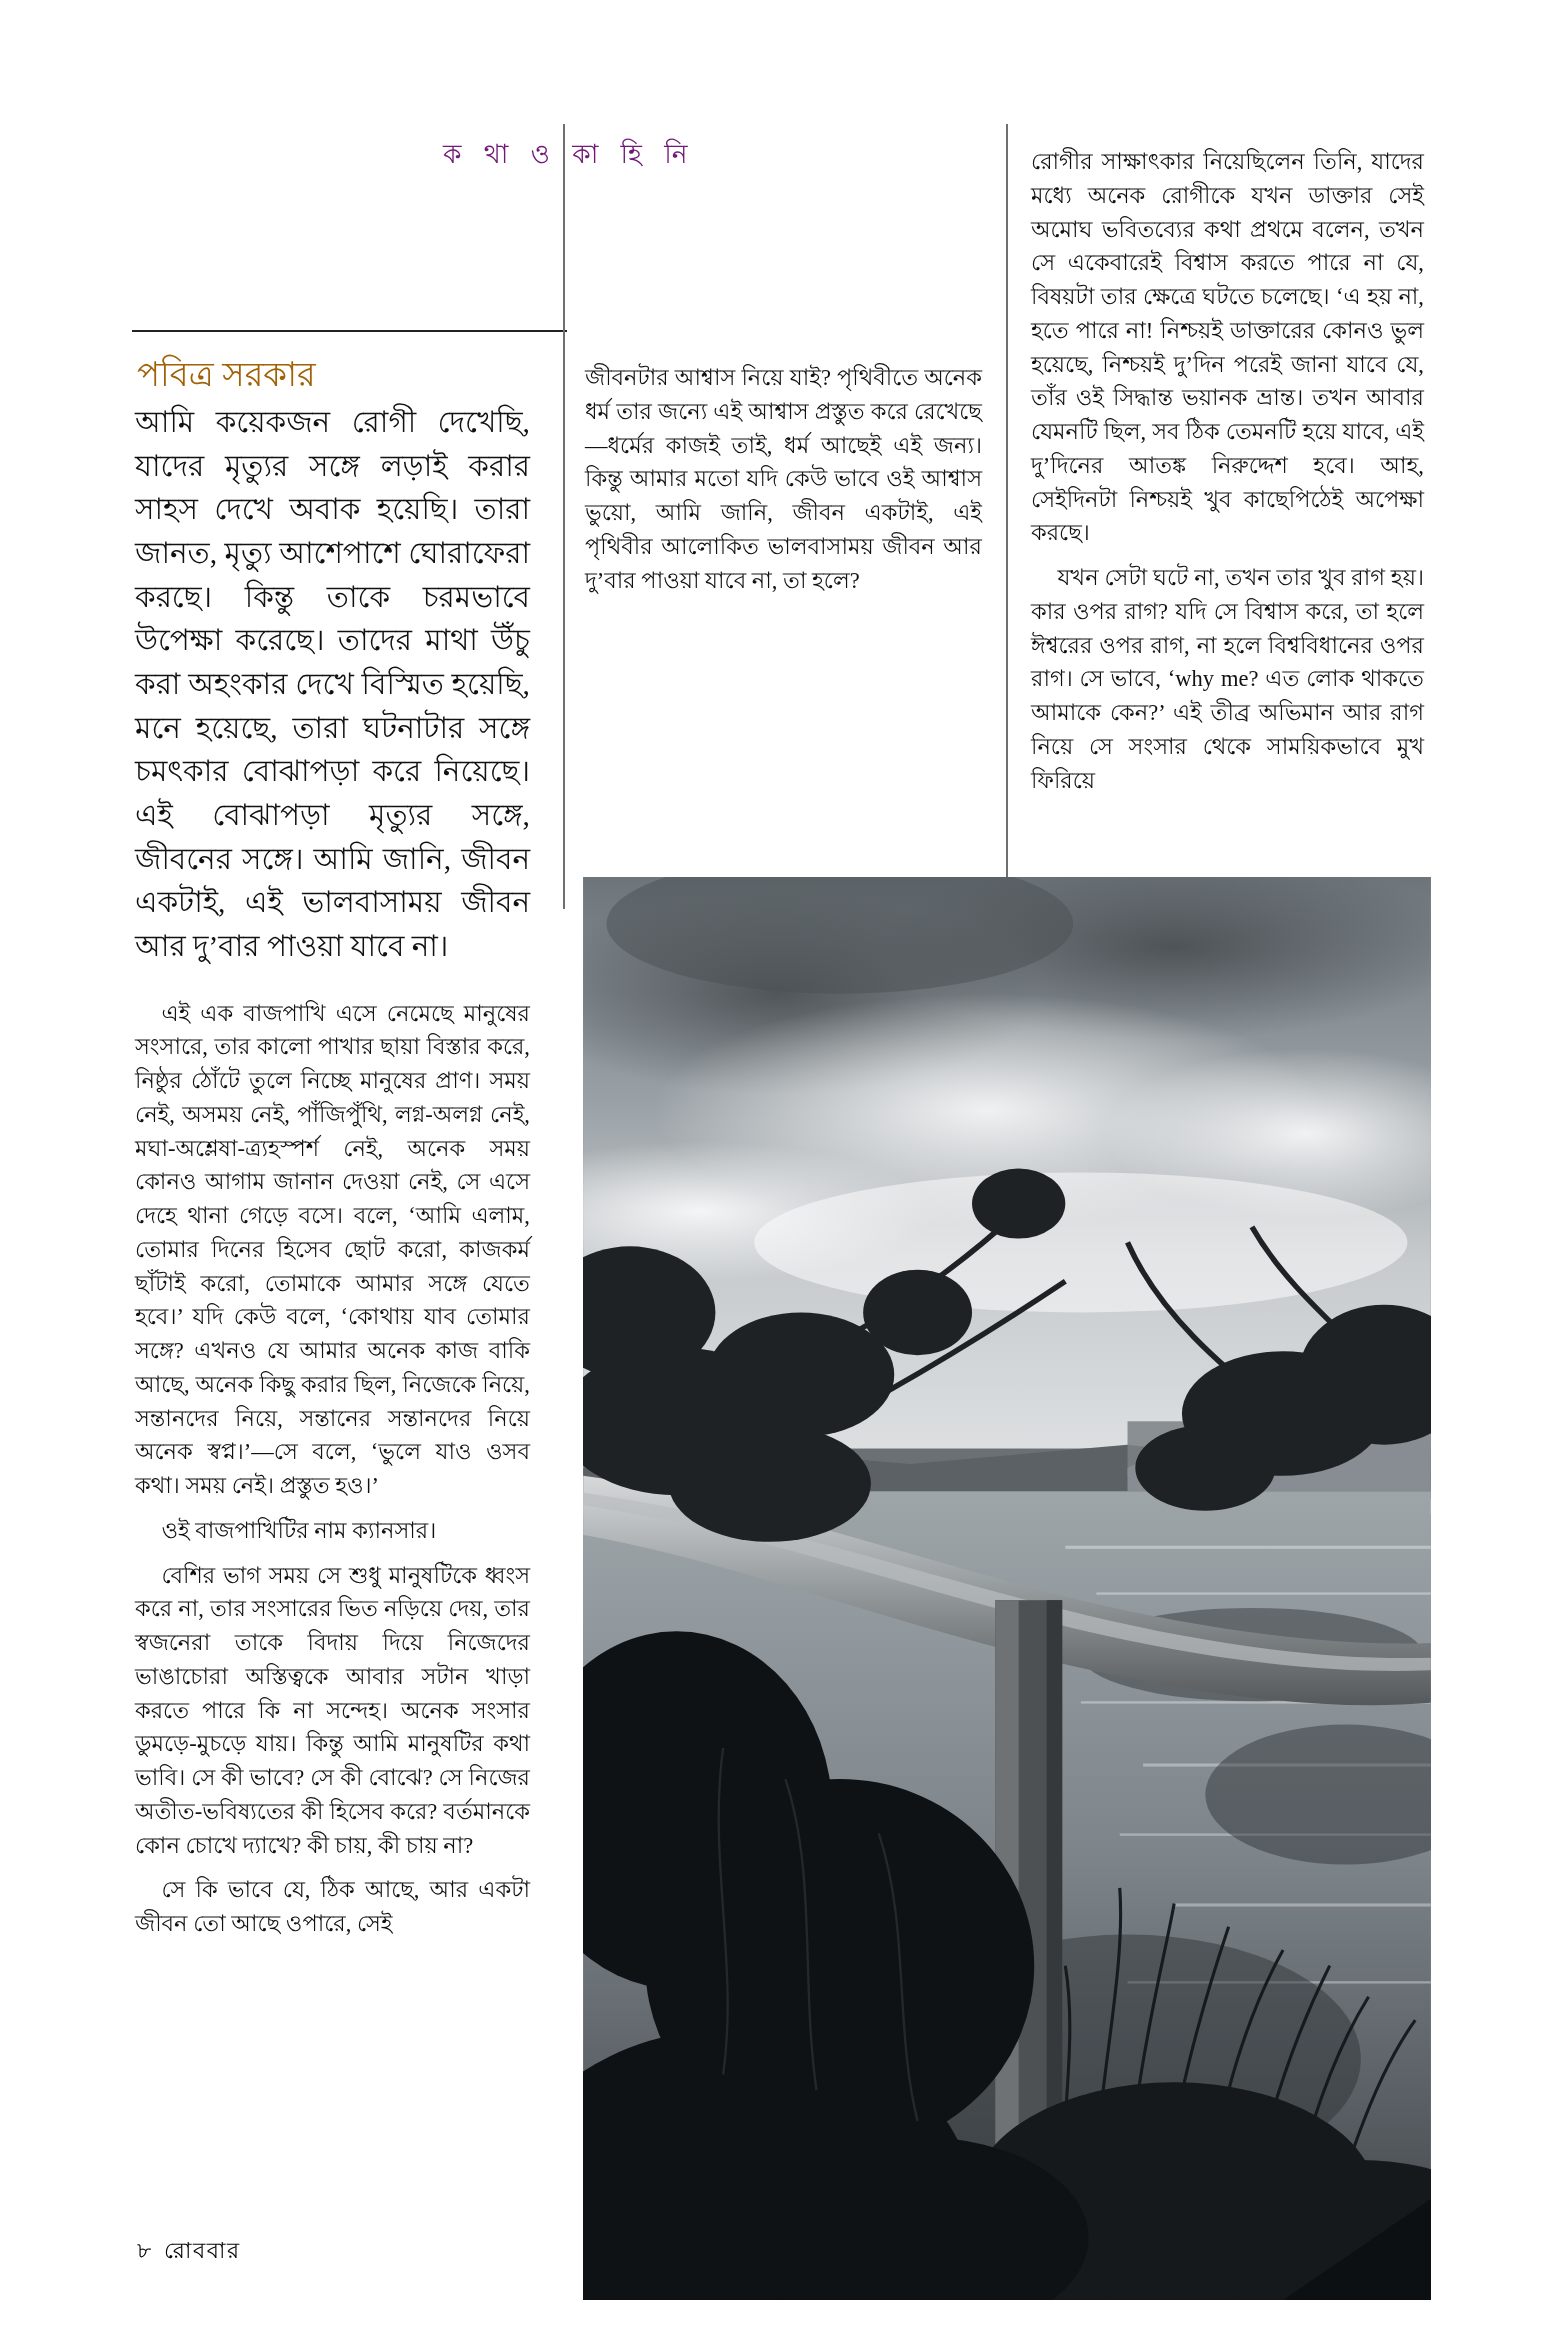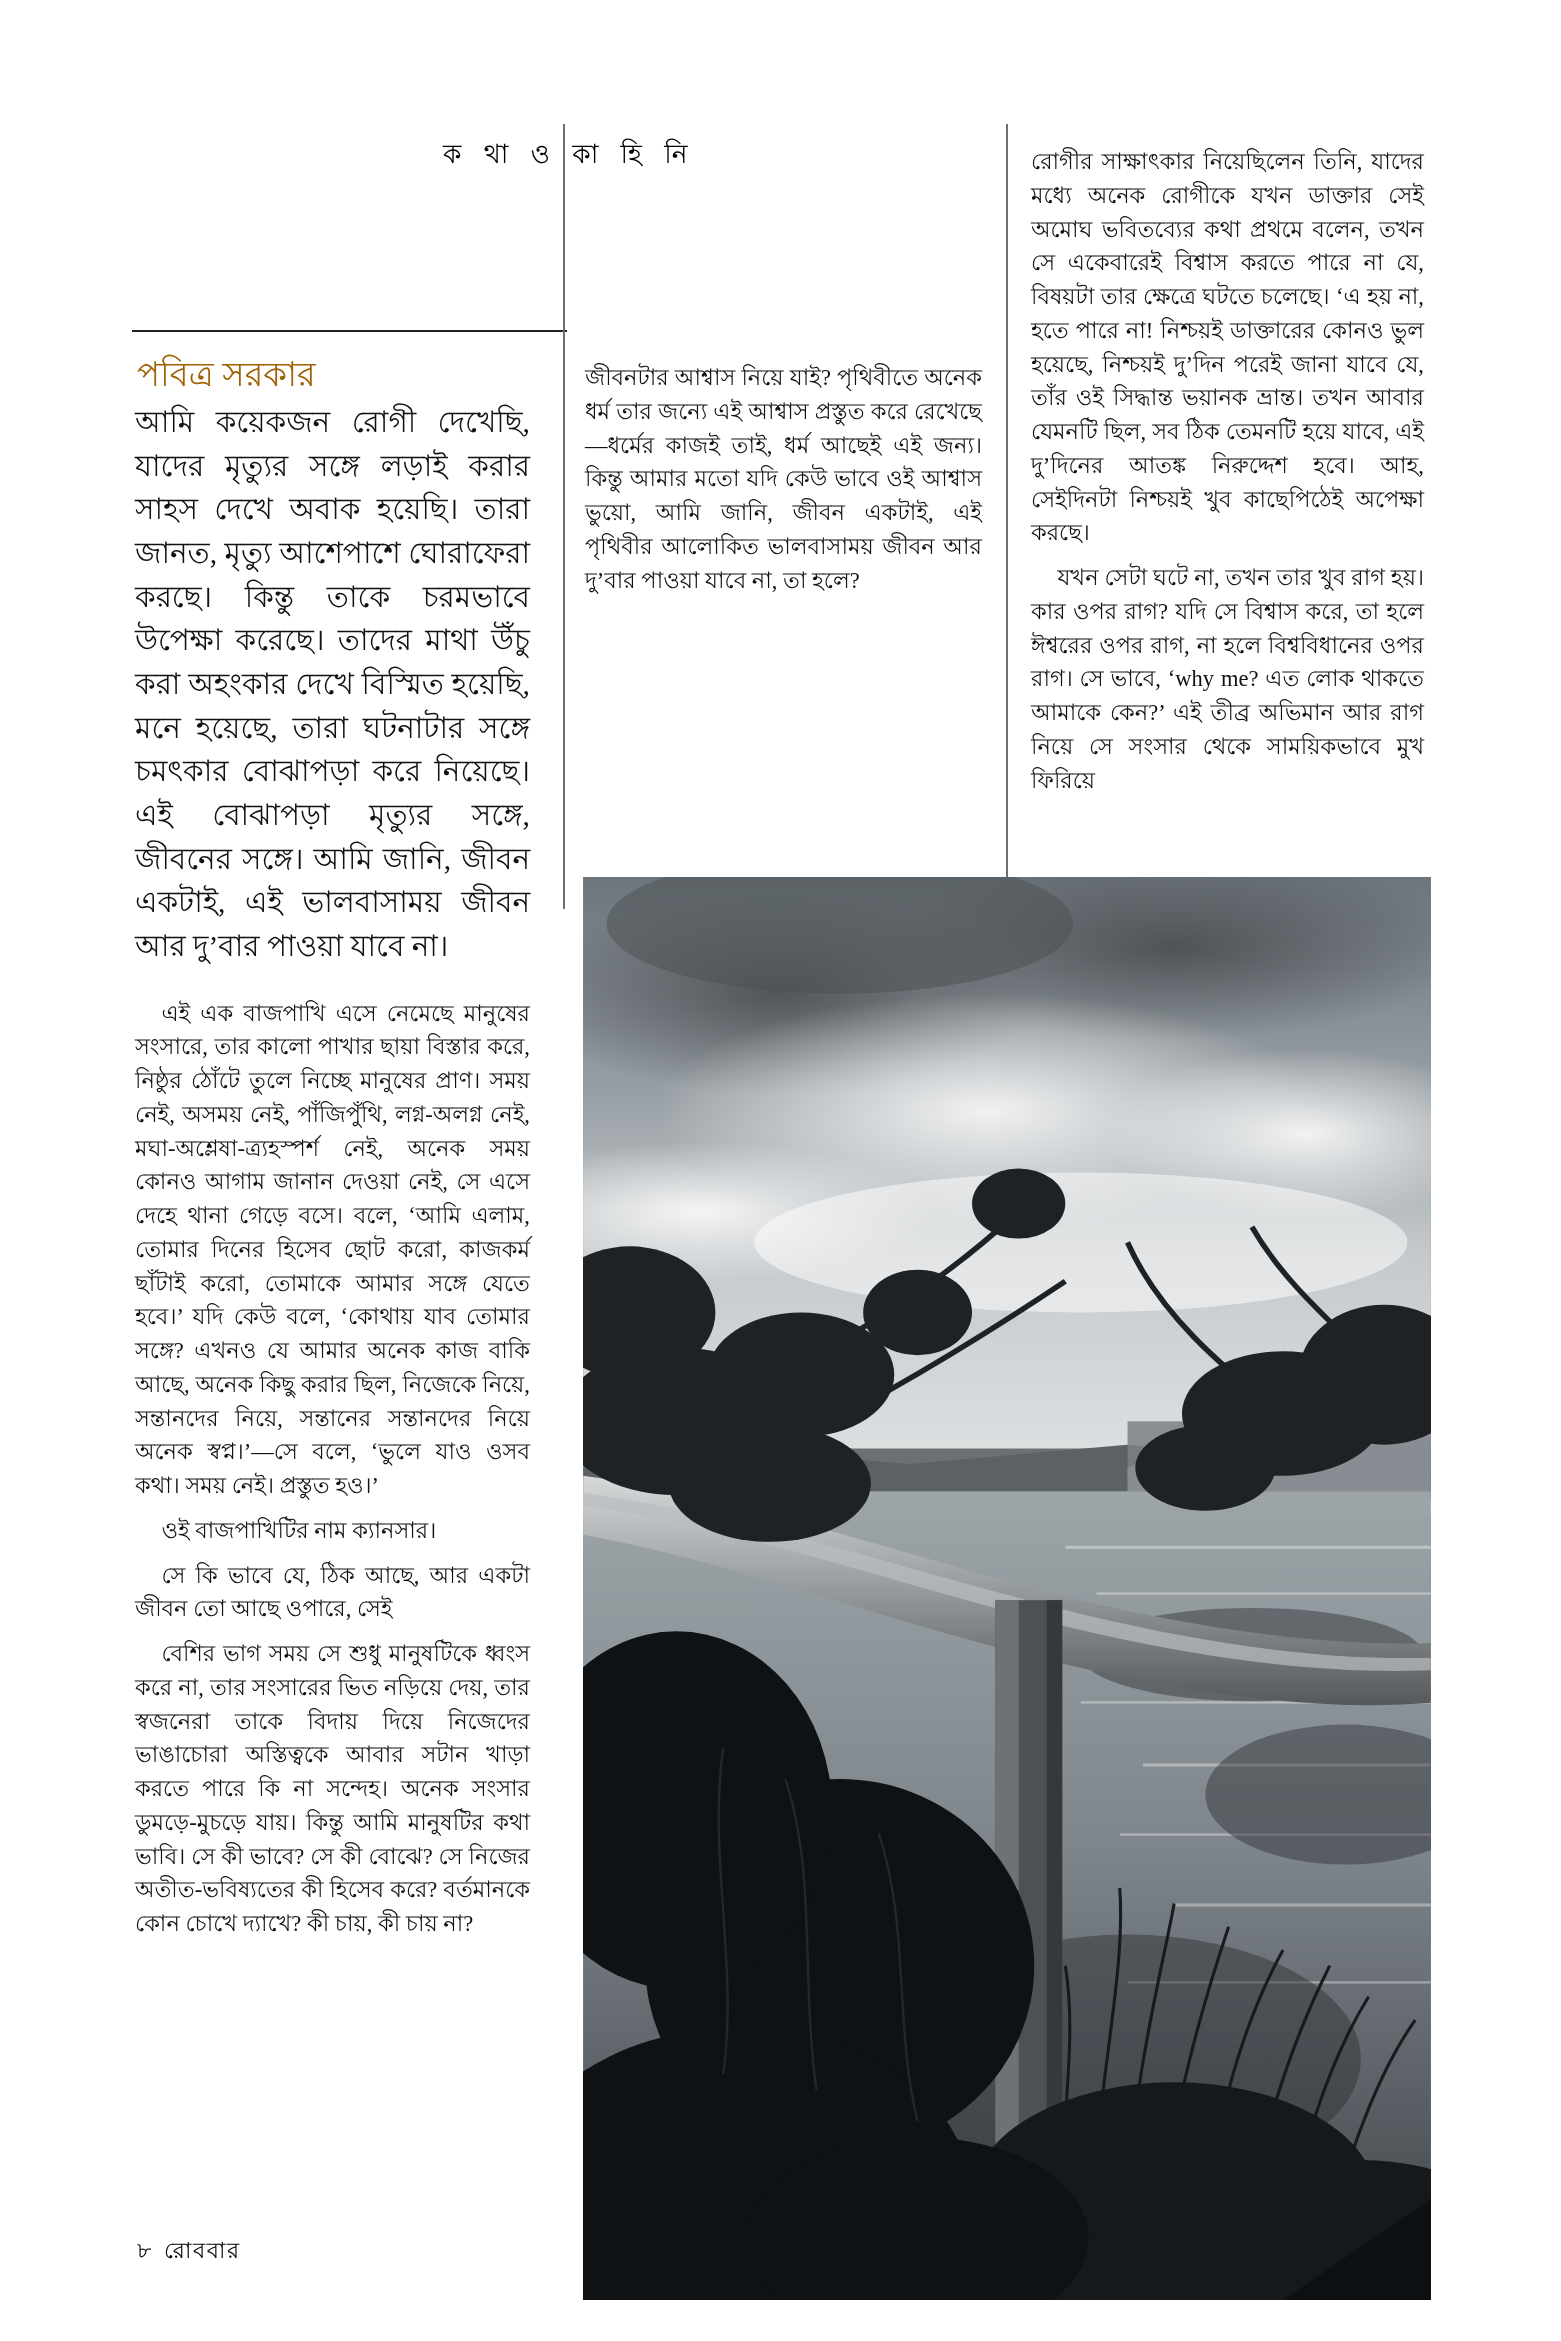--- a/index.html
+++ b/index.html
@@ -19,21 +19,21 @@
     overflow: hidden;
   }
 
   
   .kicker {
     position: absolute;
     left: 443px;
     top: 134px;
     font-size: 26.4px;
     letter-spacing: 7.8px;
-    color: #000000;
+    color: #701a75;
     font-family: "Liberation Serif", serif;
   }
   .masthead {
     position: absolute;
     left: 401px;
     top: 196px;
     font-size: 75px;
     line-height: 1;
     color: #8c1b2b;
     font-family: "Liberation Serif", serif;
@@ -150,22 +150,22 @@
   <div class="byline">পবিত্র সরকার</div>
 
   <div class="vrule r1"></div>
   <div class="vrule r2"></div>
 
   <div class="col col1">
     <p class="lead">আমি কয়েকজন রোগী দেখেছি, যাদের মৃত্যুর সঙ্গে লড়াই করার সাহস দেখে অবাক হয়েছি। তারা জানত, মৃত্যু আশেপাশে ঘোরাফেরা করছে। কিন্তু তাকে চরমভাবে উপেক্ষা করেছে। তাদের মাথা উঁচু করা অহংকার দেখে বিস্মিত হয়েছি, মনে হয়েছে, তারা ঘটনাটার সঙ্গে চমৎকার বোঝাপড়া করে নিয়েছে। এই বোঝাপড়া মৃত্যুর সঙ্গে, জীবনের সঙ্গে। আমি জানি, জীবন একটাই, এই ভালবাসাময় জীবন আর দু’বার পাওয়া যাবে না।</p>
     <div class="body">
       <p>এই এক বাজপাখি এসে নেমেছে মানুষের সংসারে, তার কালো পাখার ছায়া বিস্তার করে, নিষ্ঠুর ঠোঁটে তুলে নিচ্ছে মানুষের প্রাণ। সময় নেই, অসময় নেই, পাঁজিপুঁথি, লগ্ন-অলগ্ন নেই, মঘা-অশ্লেষা-ত্র্যহস্পর্শ নেই, অনেক সময় কোনও আগাম জানান দেওয়া নেই, সে এসে দেহে থানা গেড়ে বসে। বলে, ‘আমি এলাম, তোমার দিনের হিসেব ছোট করো, কাজকর্ম ছাঁটাই করো, তোমাকে আমার সঙ্গে যেতে হবে।’ যদি কেউ বলে, ‘কোথায় যাব তোমার সঙ্গে? এখনও যে আমার অনেক কাজ বাকি আছে, অনেক কিছু করার ছিল, নিজেকে নিয়ে, সন্তানদের নিয়ে, সন্তানের সন্তানদের নিয়ে অনেক স্বপ্ন।’—সে বলে, ‘ভুলে যাও ওসব কথা। সময় নেই। প্রস্তুত হও।’</p>
       <p>ওই বাজপাখিটির নাম ক্যানসার।</p>
+      <p>বেশির ভাগ সময় সে শুধু মানুষটিকে ধ্বংস করে না, তার সংসারের ভিত নড়িয়ে দেয়, তার স্বজনেরা তাকে বিদায় দিয়ে নিজেদের ভাঙাচোরা অস্তিত্বকে আবার সটান খাড়া করতে পারে কি না সন্দেহ। অনেক সংসার ডুমড়ে-মুচড়ে যায়। কিন্তু আমি মানুষটির কথা ভাবি। সে কী ভাবে? সে কী বোঝে? সে নিজের অতীত-ভবিষ্যতের কী হিসেব করে? বর্তমানকে কোন চোখে দ্যাখে? কী চায়, কী চায় না?</p>
       <p>সে কি ভাবে যে, ঠিক আছে, আর একটা জীবন তো আছে ওপারে, সেই</p>
-      <p>বেশির ভাগ সময় সে শুধু মানুষটিকে ধ্বংস করে না, তার সংসারের ভিত নড়িয়ে দেয়, তার স্বজনেরা তাকে বিদায় দিয়ে নিজেদের ভাঙাচোরা অস্তিত্বকে আবার সটান খাড়া করতে পারে কি না সন্দেহ। অনেক সংসার ডুমড়ে-মুচড়ে যায়। কিন্তু আমি মানুষটির কথা ভাবি। সে কী ভাবে? সে কী বোঝে? সে নিজের অতীত-ভবিষ্যতের কী হিসেব করে? বর্তমানকে কোন চোখে দ্যাখে? কী চায়, কী চায় না?</p>
     </div>
   </div>
 
   <div class="col col2">
     <p class="noindent">জীবনটার আশ্বাস নিয়ে যাই? পৃথিবীতে অনেক ধর্ম তার জন্যে এই আশ্বাস প্রস্তুত করে রেখেছে—ধর্মের কাজই তাই, ধর্ম আছেই এই জন্য। কিন্তু আমার মতো যদি কেউ ভাবে ওই আশ্বাস ভুয়ো, আমি জানি, জীবন একটাই, এই পৃথিবীর আলোকিত ভালবাসাময় জীবন আর দু’বার পাওয়া যাবে না, তা হলে?</p>
   </div>
 
   <div class="col col3">
     <p class="noindent">রোগীর সাক্ষাৎকার নিয়েছিলেন তিনি, যাদের মধ্যে অনেক রোগীকে যখন ডাক্তার সেই অমোঘ ভবিতব্যের কথা প্রথমে বলেন, তখন সে একেবারেই বিশ্বাস করতে পারে না যে, বিষয়টা তার ক্ষেত্রে ঘটতে চলেছে। ‘এ হয় না, হতে পারে না! নিশ্চয়ই ডাক্তারের কোনও ভুল হয়েছে, নিশ্চয়ই দু’দিন পরেই জানা যাবে যে, তাঁর ওই সিদ্ধান্ত ভয়ানক ভ্রান্ত। তখন আবার যেমনটি ছিল, সব ঠিক তেমনটি হয়ে যাবে, এই দু’দিনের আতঙ্ক নিরুদ্দেশ হবে। আহ, সেইদিনটা নিশ্চয়ই খুব কাছেপিঠেই অপেক্ষা করছে।</p>
     <p>যখন সেটা ঘটে না, তখন তার খুব রাগ হয়। কার ওপর রাগ? যদি সে বিশ্বাস করে, তা হলে ঈশ্বরের ওপর রাগ, না হলে বিশ্ববিধানের ওপর রাগ। সে ভাবে, ‘why me? এত লোক থাকতে আমাকে কেন?’ এই তীব্র অভিমান আর রাগ নিয়ে সে সংসার থেকে সাময়িকভাবে মুখ ফিরিয়ে</p>

